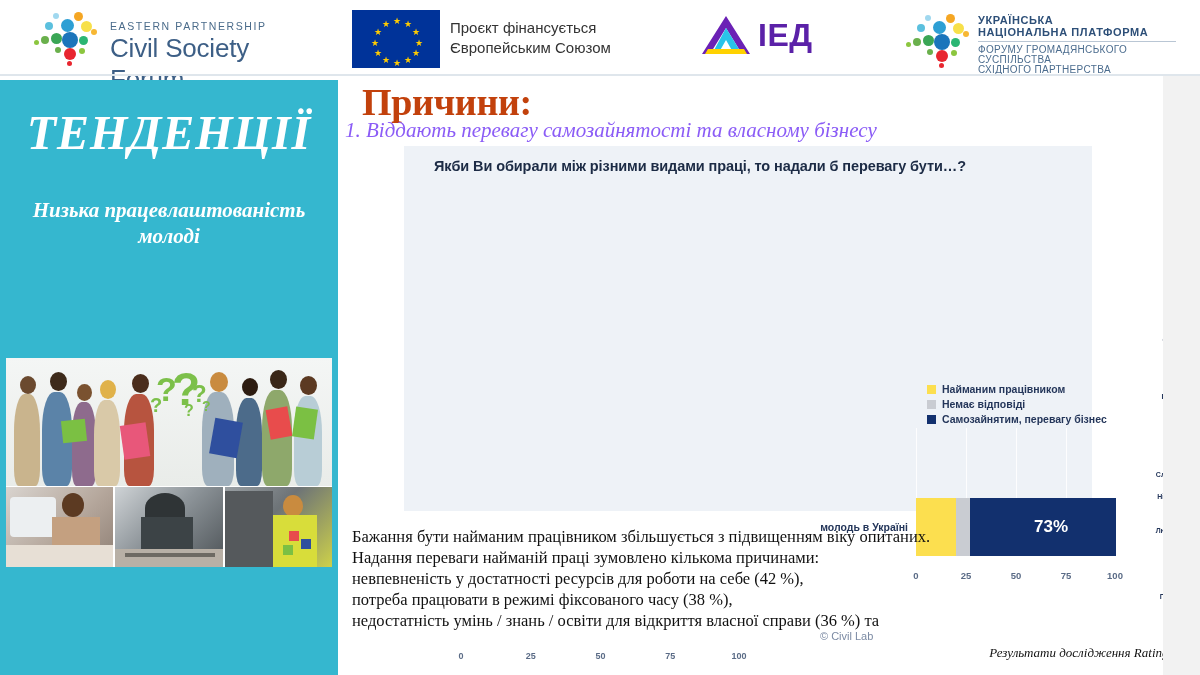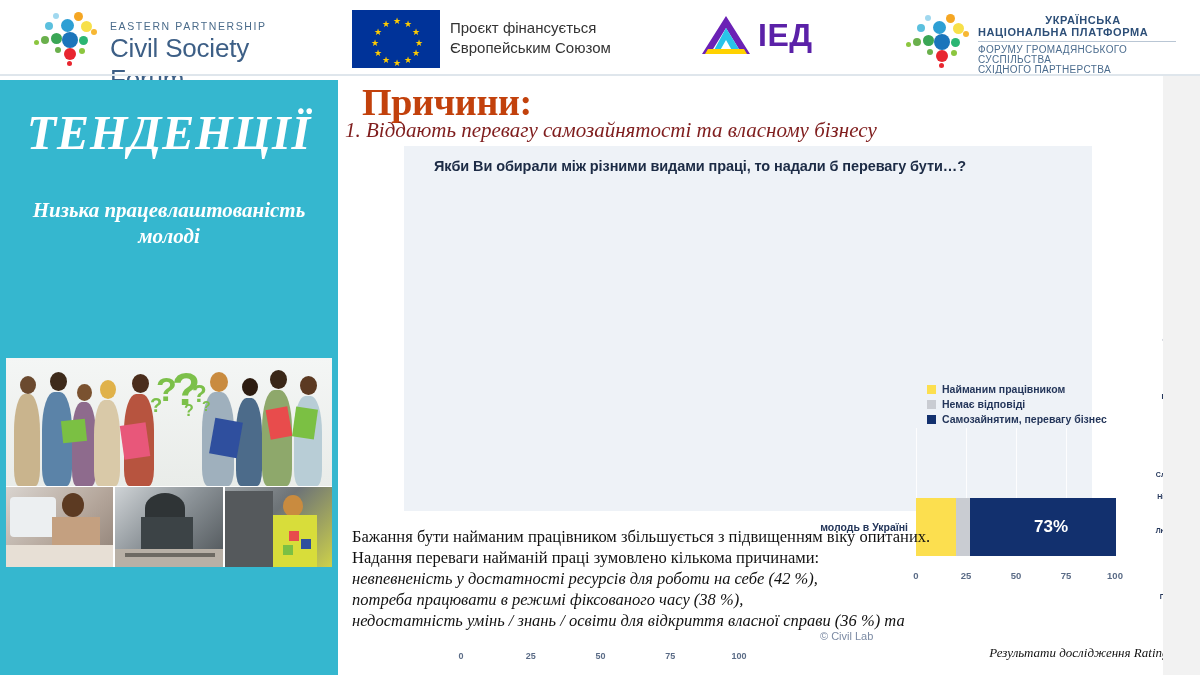--- a/index.html
+++ b/index.html
@@ -26,21 +26,21 @@
   .euflag .star { position:absolute; width:7px; height:7px; color:#FFCC00; font-size:9px; line-height:7px; text-align:center; }
   .eu-txt { position:absolute; left:98px; top:10px; font-size:15px; line-height:20px; color:#333; }
 
   
   .logo-ied { position:absolute; left:700px; top:14px; width:160px; height:48px; }
   .ied-word { position:absolute; left:58px; top:3px; font-size:32px; font-weight:bold; color:#5b21a8; letter-spacing:0.5px; }
 
   
   .logo-unp { position:absolute; left:898px; top:8px; width:290px; height:62px; }
   .unp-txt { position:absolute; left:80px; top:6px; }
-  .unp-l1 { font-size:11px; font-weight:bold; letter-spacing:0.6px; color:#2d4f78;text-align:center; }
+  .unp-l1 { font-size:11px; font-weight:bold; letter-spacing:0.6px; color:#2d4f78; }
   .unp-l2 { font-size:11px; font-weight:bold; letter-spacing:0.6px; color:#2d4f78; }
   .unp-rule { width:198px; height:1px; background:#b9c6d4; margin:3px 0 3px 0; }
   .unp-l3 { font-size:10px; letter-spacing:0.35px; color:#4b6c8e; line-height:10px; }
 
   
   .teal { position:absolute; left:0; top:80px; width:338px; height:595px; background:#35b7cf; }
   .teal-title { position:absolute; left:0; top:25px; width:338px; text-align:center;
     font-family:"Liberation Serif", serif; font-weight:bold; font-style:italic;
     font-size:48px; color:#ffffff; letter-spacing:1px; }
   .teal-sub { position:absolute; left:12px; top:117px; width:314px; text-align:center;
@@ -55,21 +55,21 @@
   .cb2 { background:linear-gradient(135deg,#cfd3d6 0%,#8d9499 45%,#4c5256 100%); }
   .cb3 { background:linear-gradient(135deg,#9aa0a4 0%,#6d7377 40%,#cdd14a 100%); }
   .person { position:absolute; border-radius:40% 40% 18% 18%; }
   .head { position:absolute; border-radius:50%; }
   .qmark { position:absolute; color:#7cc04a; font-weight:bold; }
 
   
   .mtitle { position:absolute; left:362px; top:80px; font-family:"Liberation Serif", serif;
     font-weight:bold; font-size:38px; color:#c2410c; letter-spacing:-0.3px; }
   .msub { position:absolute; left:345px; top:118px; width:720px;
-    font-family:"Liberation Serif", serif; font-style:italic; font-size:21px; color:#7f1d1d; }
+    font-family:"Liberation Serif", serif; font-style:italic; font-size:21px; color:#8b5cf6; }
 
   
   .chart { position:absolute; left:404px; top:146px; width:688px; height:365px;
     background:#eef2f7; }
   .chart-title { position:absolute; left:30px; top:12px; font-size:14.5px; font-weight:bold;
     color:#1c2b45; letter-spacing:-0.1px; }
 
   
   .legend { position:absolute; left:523px; top:236px; }
   .lg-row { display:flex; align-items:center; height:14px; margin-bottom:1px; }
@@ -95,21 +95,21 @@
   .clab { width:57px; flex:none; text-align:right; padding-right:5px; font-size:7px;
     color:#24365a; line-height:11.15px; white-space:nowrap; overflow:hidden; font-weight:bold; }
   .raxis { position:absolute; left:799px; top:505px; width:279px; height:14px; }
   .raxis span { position:absolute; font-size:9px; color:#5a6b86; transform:translateX(-50%); font-weight:bold; }
   .ua-gap { height:7px; }
   .watermark { position:absolute; left:416px; top:484px; font-size:11px; color:#7b8aa3; }
 
   
   .para { position:absolute; left:352px; top:526px; width:690px;
     font-family:"Liberation Serif", serif; font-size:16.5px; line-height:21px; color:#111; }
-  .para .it { font-style:italic; }
+  .para .it { }
   .credit { position:absolute; right:8px; top:645px; font-family:"Liberation Serif", serif;
     font-style:italic; font-size:13px; color:#111; }
 
   .rightstrip { position:absolute; left:1163px; top:76px; width:37px; height:599px; background:#f2f2f2; }
 </style>
 </head>
 <body>
 
 <div class="header">
 

